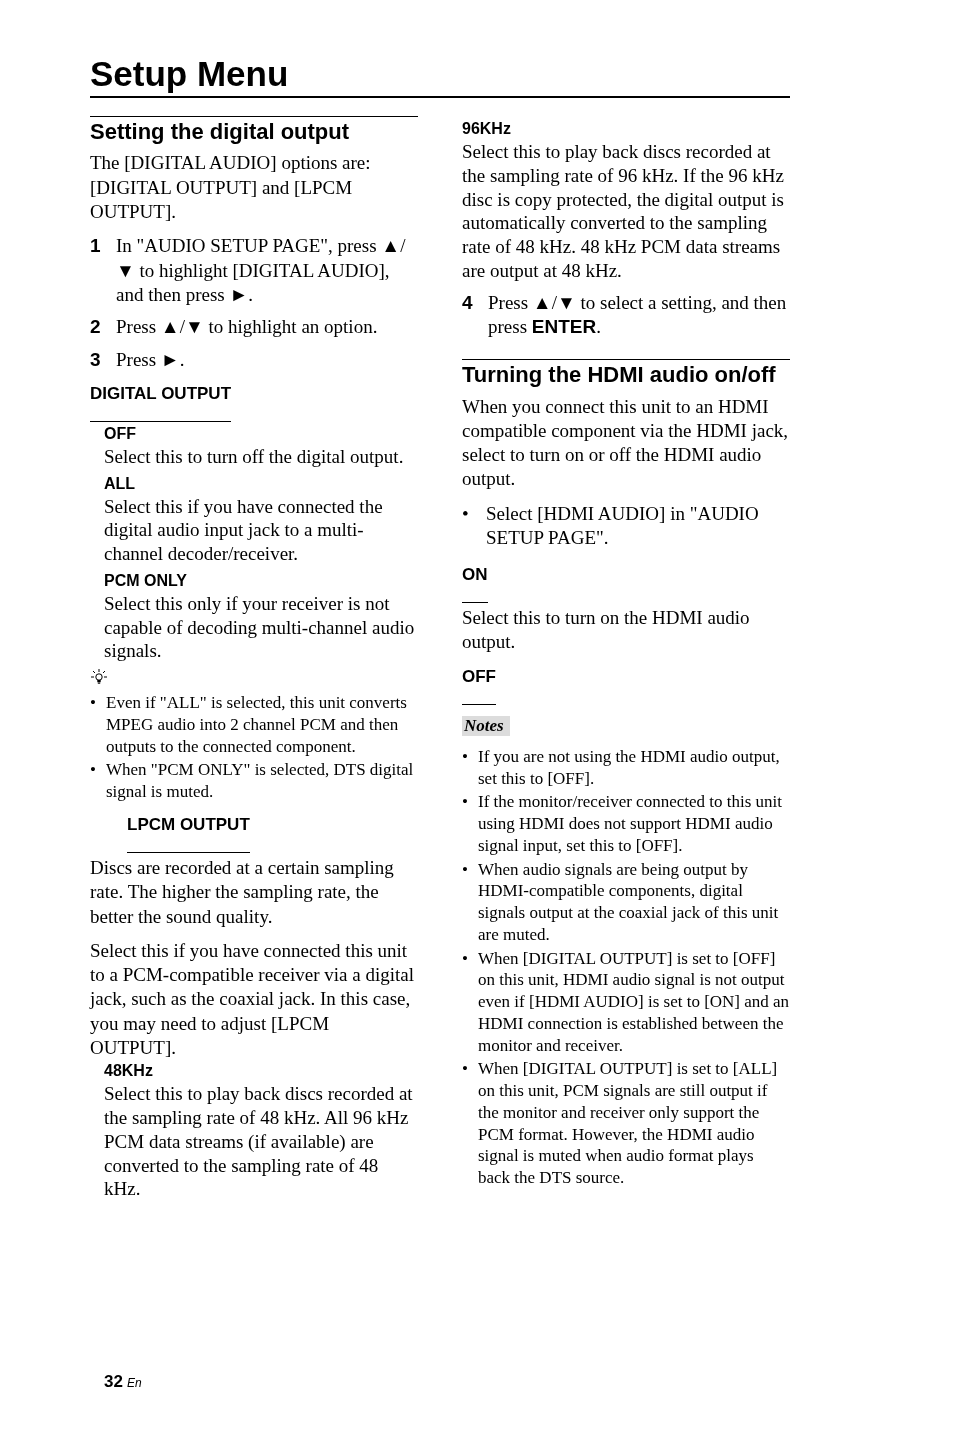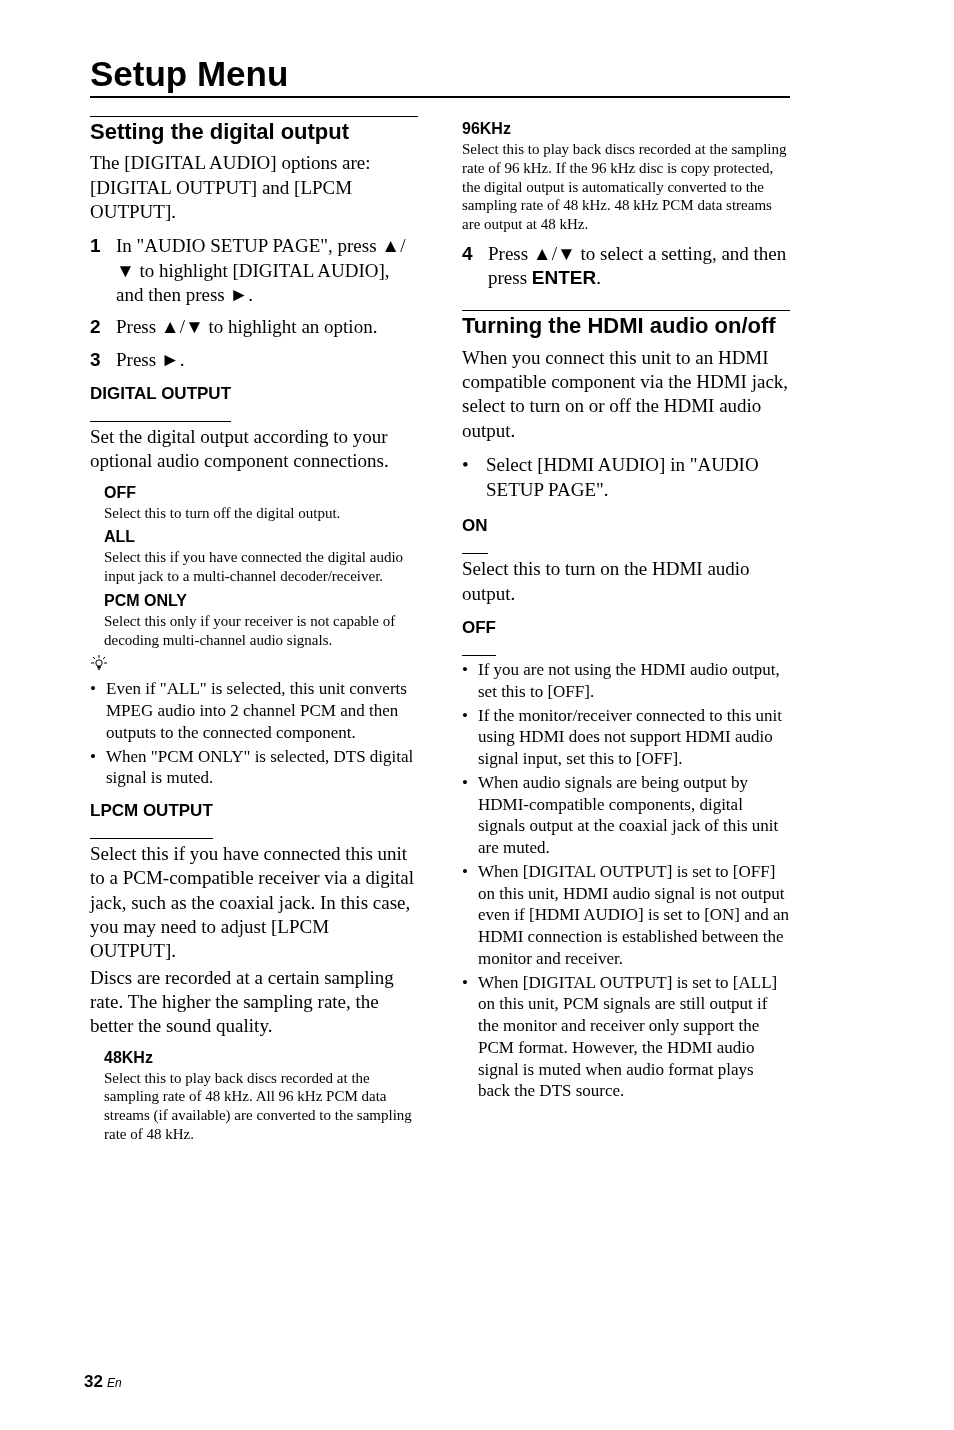--- a/index.html
+++ b/index.html
@@ -14,30 +14,30 @@
   .section-intro { font-size: 19px; line-height: 1.28; margin-bottom: 10px; }
   .steps { list-style: none; margin-bottom: 10px; }
   .steps li { display: flex; align-items: flex-start; margin-bottom: 8px; }
   .step-num { font-family: Arial, Helvetica, sans-serif; font-weight: bold; font-size: 19px; min-width: 26px; line-height: 1.25; }
   .step-text { font-size: 19px; line-height: 1.28; flex: 1; }
   .step-text .bold-sans { font-family: Arial, Helvetica, sans-serif; font-weight: bold; }
   .sub-underline { font-family: Arial, Helvetica, sans-serif; font-weight: bold; font-size: 17px; border-bottom: 1px solid #000; display: inline-block; padding-bottom: 17px; margin-bottom: 3px; margin-top: 2px; }
   .sub-text { font-size: 19px; line-height: 1.28; margin-bottom: 10px; }
   .opt-block { padding-left: 14px; margin-bottom: 6px; }
   .opt-label { font-family: Arial, Helvetica, sans-serif; font-weight: bold; font-size: 16px; margin-bottom: 2px; }
-  .opt-text { font-size: 15px; line-height: 1.25; }
+  .opt-text { font-size: 19px; line-height: 1.25; }
   .tip-icon { font-family: Arial, Helvetica, sans-serif; font-size: 15px; margin-top: 4px; margin-bottom: 4px; letter-spacing: -2px; }
   .bullets { list-style: none; margin-bottom: 10px; }
   .bullets li { display: flex; align-items: flex-start; font-size: 17px; line-height: 1.28; margin-bottom: 2px; }
   .bullets li .dot { min-width: 16px; }
   .bullets-small li { font-size: 17px; }
   .notes-label { font-family: "Times New Roman", serif; font-style: italic; font-weight: bold; font-size: 17px; background: #dcdcdc; display: inline-block; padding: 0 6px 0 2px; margin-bottom: 10px; margin-top: 8px; }
   .action-bullet { display:flex; align-items:flex-start; font-size: 19px; line-height: 1.3; margin: 6px 0 12px 0; }
   .action-bullet .dot { min-width: 24px; font-size: 19px; }
-  .page-num { position: absolute; bottom: 38px; left: 84px; font-family: Arial, Helvetica, sans-serif; font-size: 15px; }
+  .page-num { position: absolute; bottom: 38px; left: 104px; font-family: Arial, Helvetica, sans-serif; font-size: 15px; }
   .page-num .big { font-weight: bold; font-size: 17px; }
   .page-num .suf { font-style: italic; font-size: 12px; }
 </style>
 </head>
 <body>
 
 <div class="page">
   <div class="chapter">Setup Menu</div>
   <hr class="chapter-rule">
 
@@ -57,21 +57,20 @@
             <span class="step-num">2</span>
             <span class="step-text">Press ▲/▼ to highlight an option.</span>
           </li>
         <li>
             <span class="step-num">3</span>
             <span class="step-text">Press ►.</span>
           </li>
       </ol>
 
       <div><span class="sub-underline">DIGITAL OUTPUT</span></div>
-      <div class="sub-text">Set the digital output according to your optional audio component connections.</div>
 
       <div class="opt-block">
         <div class="opt-label">OFF</div>
         <div class="opt-text">Select this to turn off the digital output.</div>
       </div>
       <div class="opt-block">
         <div class="opt-label">ALL</div>
         <div class="opt-text">Select this if you have connected the digital audio input jack to a multi-channel decoder/receiver.</div>
       </div>
       <div class="opt-block">
@@ -97,23 +96,23 @@
         <li>
             <span class="dot">•</span>
             <span>Even if "ALL" is selected, this unit converts MPEG audio into 2 channel PCM and then outputs to the connected component.</span>
           </li>
         <li>
             <span class="dot">•</span>
             <span>When "PCM ONLY" is selected, DTS digital signal is muted.</span>
           </li>
       </ul>
 
-      <div style="margin-top:6px;"><span class="sub-underline">LPCM OUTPUT</span></div>
+      <div style="margin-top:6px;margin-left:37px;"><span class="sub-underline">LPCM OUTPUT</span></div>
+      <div class="sub-text">Discs are recorded at a certain sampling rate. The higher the sampling rate, the better the sound quality.</div>
       <div class="sub-text" style="margin-bottom:2px;">Select this if you have connected this unit to a PCM-compatible receiver via a digital jack, such as the coaxial jack. In this case, you may need to adjust [LPCM OUTPUT].</div>
-      <div class="sub-text">Discs are recorded at a certain sampling rate. The higher the sampling rate, the better the sound quality.</div>
 
       <div class="opt-block">
         <div class="opt-label">48KHz</div>
         <div class="opt-text">Select this to play back discs recorded at the sampling rate of 48 kHz. All 96 kHz PCM data streams (if available) are converted to the sampling rate of 48 kHz.</div>
       </div>
     </div>
 
     <div class="col">
       <div class="opt-block" style="padding-left:0; margin-top:4px;">
         <div class="opt-label">96KHz</div>
@@ -136,20 +135,21 @@
       <div class="action-bullet">
         <span class="dot">•</span>
         <span>Select [HDMI AUDIO] in "AUDIO SETUP PAGE".</span>
       </div>
 
       <div><span class="sub-underline">ON</span></div>
       <div class="sub-text">Select this to turn on the HDMI audio output.</div>
 
       <div><span class="sub-underline">OFF</span></div>
 
+      <div><span class="notes-label">Notes</span></div>
       <ul class="bullets bullets-small">
         <li>
             <span class="dot">•</span>
             <span>If you are not using the HDMI audio output, set this to [OFF].</span>
           </li>
         <li>
             <span class="dot">•</span>
             <span>If the monitor/receiver connected to this unit using HDMI does not support HDMI audio signal input, set this to [OFF].</span>
           </li>
         <li>

